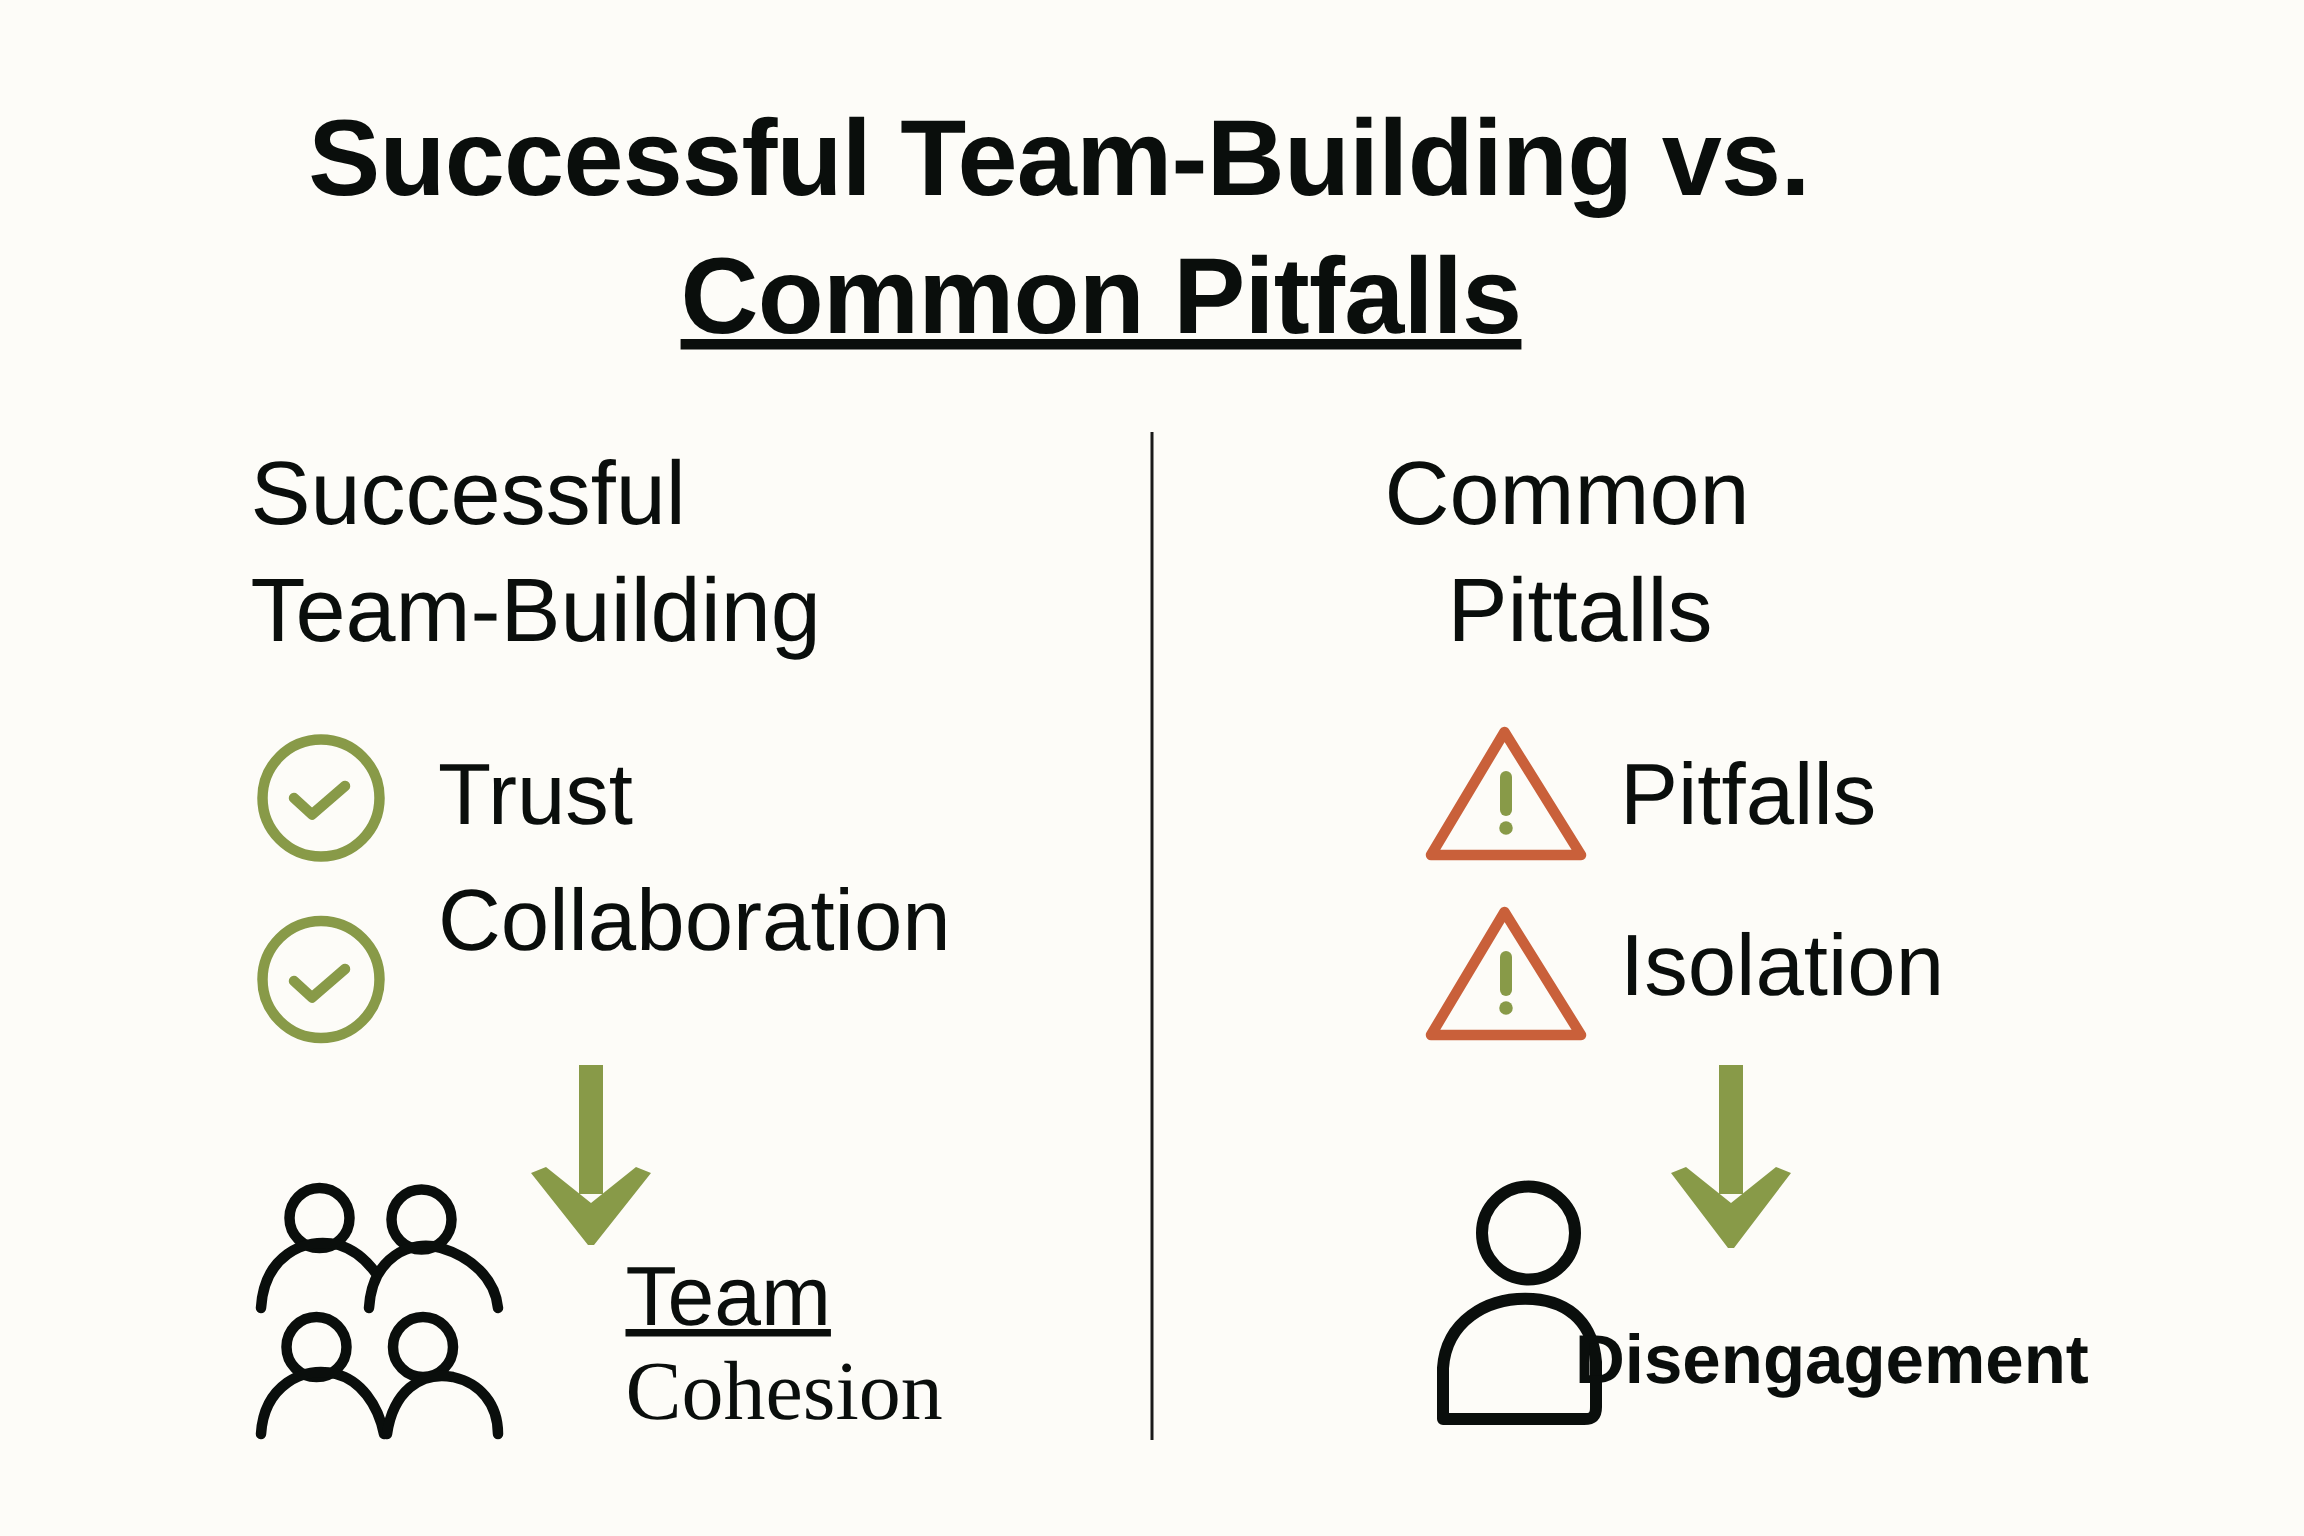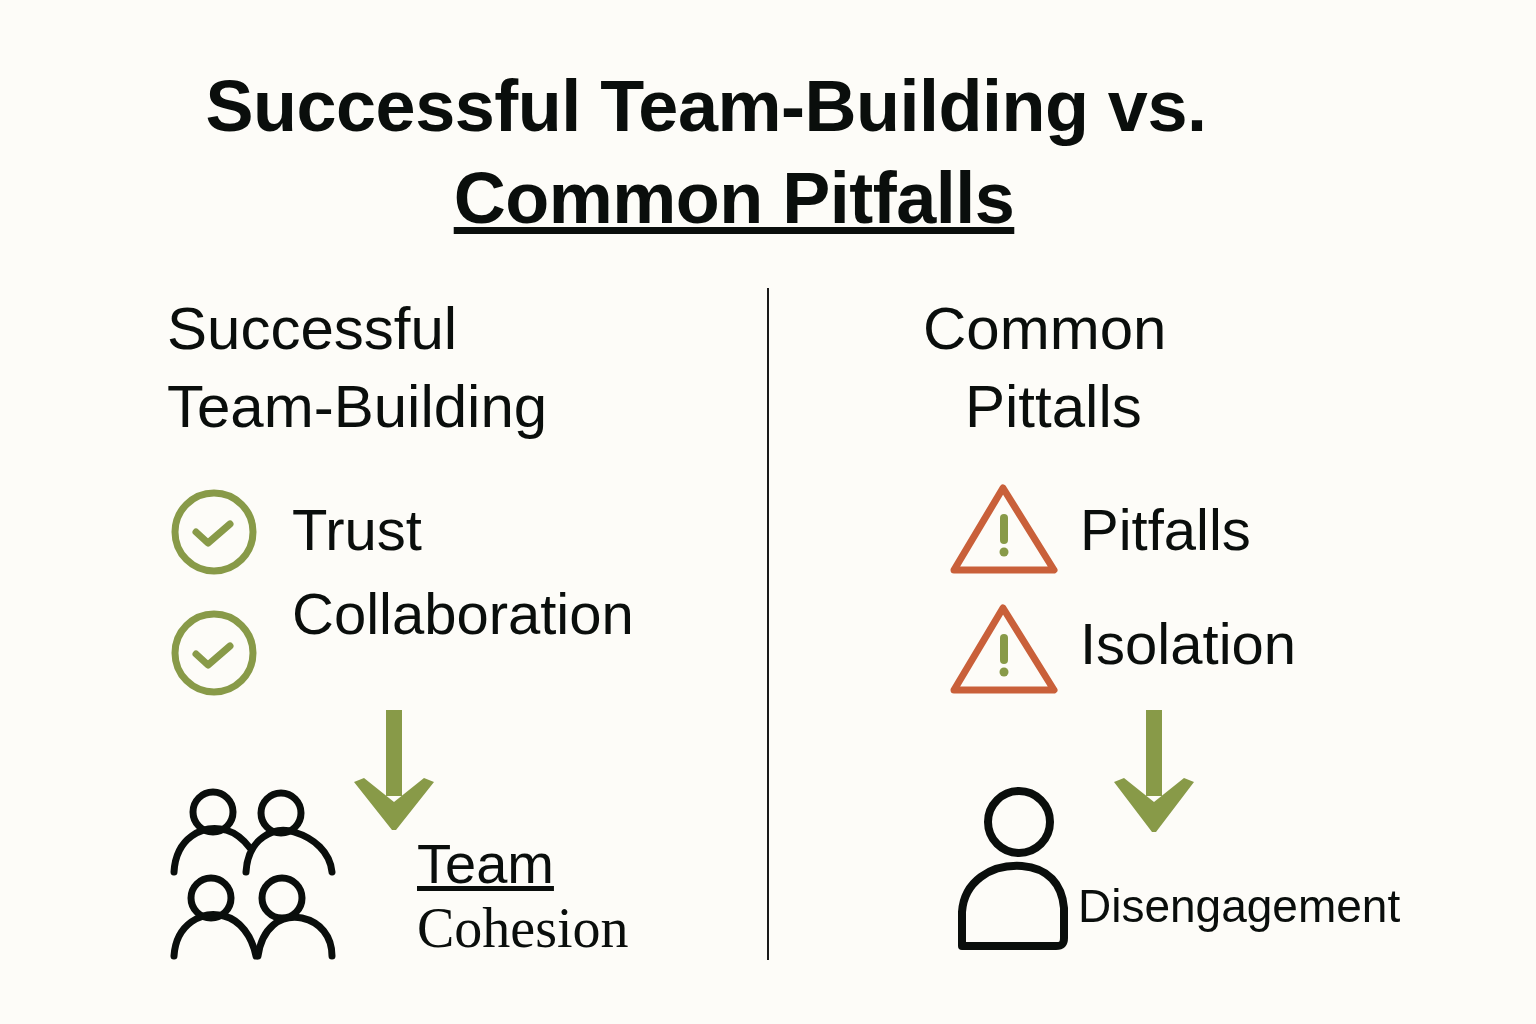--- a/index.html
+++ b/index.html
@@ -127,14 +127,14 @@
     <path d="M2,74 L12,70 L42,94 L72,70 L82,74 L44,124 L40,124 Z" fill="#889a48"></path>
   </svg>
 
   <svg class="abs" style="left:954px; top:786px;" width="120" height="170" viewBox="0 0 120 170">
     <g fill="none" stroke="#0a0e0c" stroke-width="8" stroke-linejoin="round">
       <circle cx="65" cy="36" r="31"></circle>
       <path d="M8,160 L8,126 C10,96 36,78 68,80 C94,82 108,98 110,122 L110,152 C110,158 108,160 102,160 Z"></path>
     </g>
   </svg>
 
-  <div class="abs result-label" style="left:1078px; top:874px; font-size:46px; font-weight:400;">Disengagement</div>
+  <div class="abs result-label" style="left:1050px; top:874px; font-size:46px; font-weight:700;">Disengagement</div>
 </div>
 
 </body></html>

